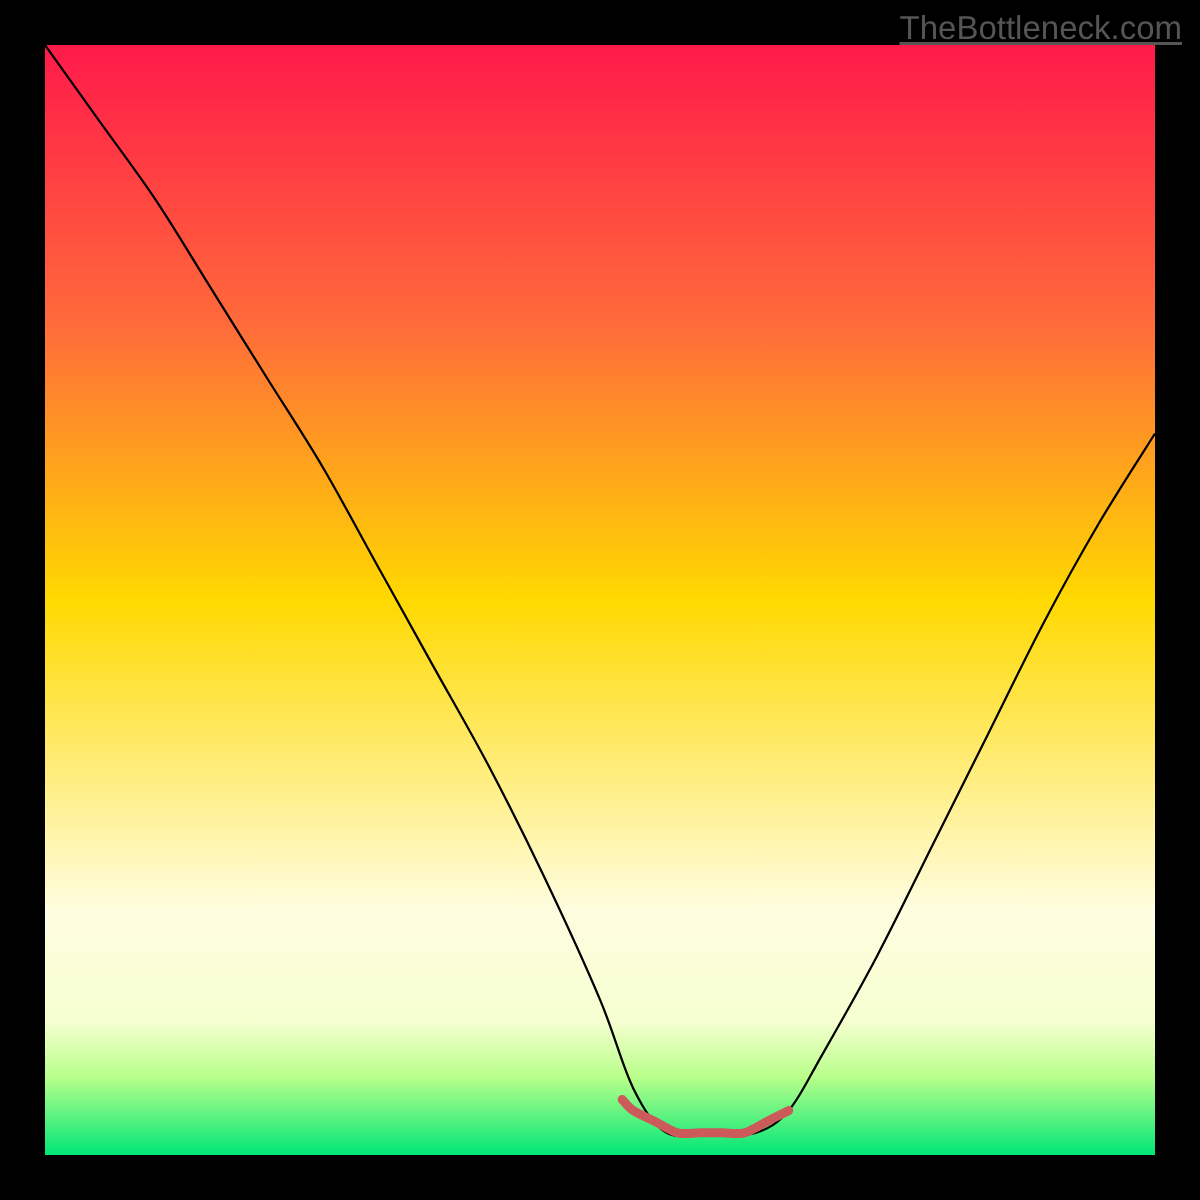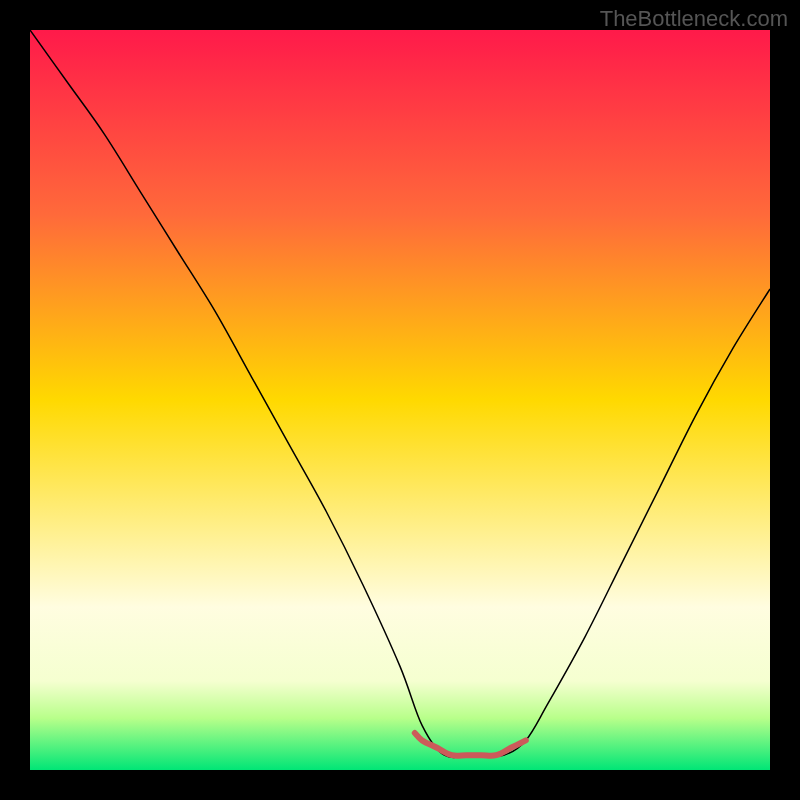--- a/index.html
+++ b/index.html
@@ -12,20 +12,21 @@
     font-family: Arial, sans-serif;
   }
   .watermark {
     position: absolute;
     top: 6px;
     right: 12px;
     color: #555;
     font-size: 22px;
     font-weight: 500;
     z-index: 10;
+    text-decoration: underline;
   }
   .plot {
     position: absolute;
     top: 30px;
     left: 30px;
     width: 740px;
     height: 740px;
   }
   svg {
     display: block;

